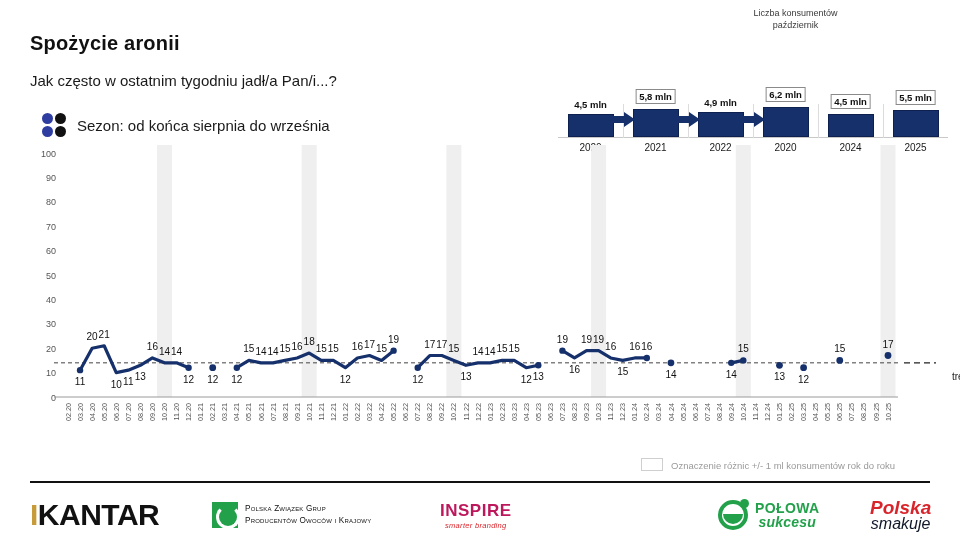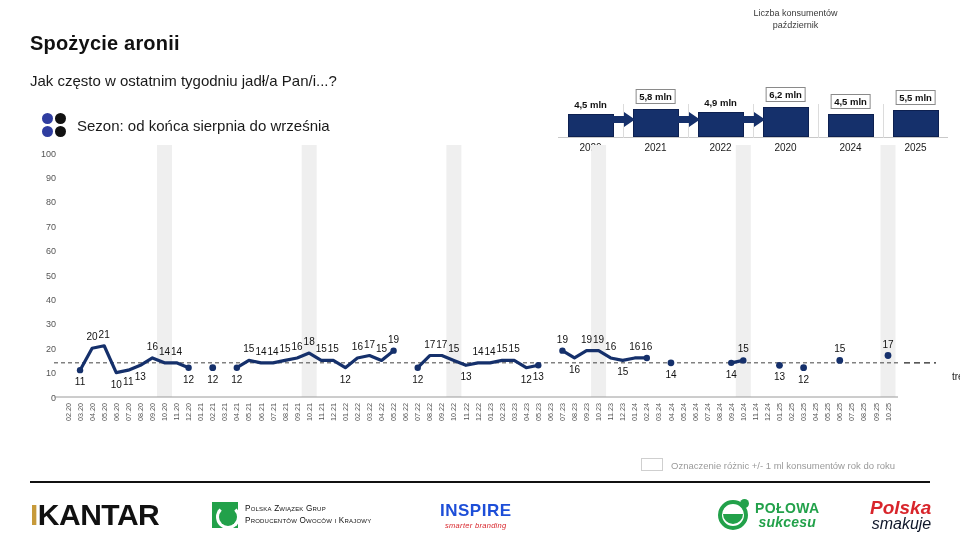--- a/index.html
+++ b/index.html
@@ -168,21 +168,21 @@
   }
   .kzg-mark::after {
     content: ""; position: absolute; left: 4px; top: 3px;
     width: 18px; height: 18px;
     border: 3px solid #ffffff; border-radius: 50%;
     border-top-color: transparent;
   }
   .kzg-text { font-size: 8.2px; line-height: 1.35; color: #111111; font-variant: small-caps; letter-spacing:.2px;}
 
   .logo-inspire { left: 440px; text-align: center; }
-  .inspire-main { font-size: 17px; font-weight: bold; color: #1d4ed8; letter-spacing: .5px; }
+  .inspire-main { font-size: 17px; font-weight: bold; color: #be185d; letter-spacing: .5px; }
   .inspire-sub  { font-size: 7.5px; color: #d8252b; font-style: italic; letter-spacing: .3px; }
 
   .logo-minrol { left: 540px; display: flex; align-items: center; gap: 3px; }
   .minrol-box { width: 42px; height: 26px; border: 1px solid #d2d2d2; background:#fff; flex:none;}
   .minrol-eagle { width: 30px; height: 30px; flex:none; }
   .minrol-text { font-size: 8.6px; line-height: 1.3; color: #111111; }
   .minrol-underline { height:2px; background:#d8252b; margin-top:2px; }
 
   .logo-polowa { left: 718px; display: flex; align-items: center; gap: 7px; }
   .polowa-mark { width: 30px; height: 30px; position: relative; flex:none;}
@@ -192,21 +192,21 @@
     position: absolute; left:0; top:0;
   }
   .polowa-ring::after {
     content:""; position:absolute; left:1px; top:10px; width:20px; height:10px;
     background:#22a14a; border-radius: 0 0 10px 10px;
   }
   .polowa-dot { width:9px;height:9px;border-radius:50%;background:#22a14a;position:absolute;right:-1px;top:-1px; }
   .polowa-text1 { font-size: 14px; font-weight: bold; color: #22a14a; letter-spacing: .4px; }
   .polowa-text2 { font-size: 14px; color: #22a14a; font-style: italic; font-weight:bold; letter-spacing: .2px; margin-top:-2px;text-align:center;}
 
-  .logo-polska { left: 870px; text-align: right; }
+  .logo-polska { left: 870px; text-align: center; }
   .polska-1 { font-size: 19px; font-weight: bold; color: #d8252b; font-style: italic; }
   .polska-2 { font-size: 16px; color: #0f172a; font-style: italic; margin-top:-4px; }
 </style>
 </head>
 <body>
 
 <div class="slide-title">Spożycie aronii</div>
 <div class="slide-subtitle">Jak często w ostatnim tygodniu jadł/a Pan/i...?</div>
 
 <div class="season-row">

